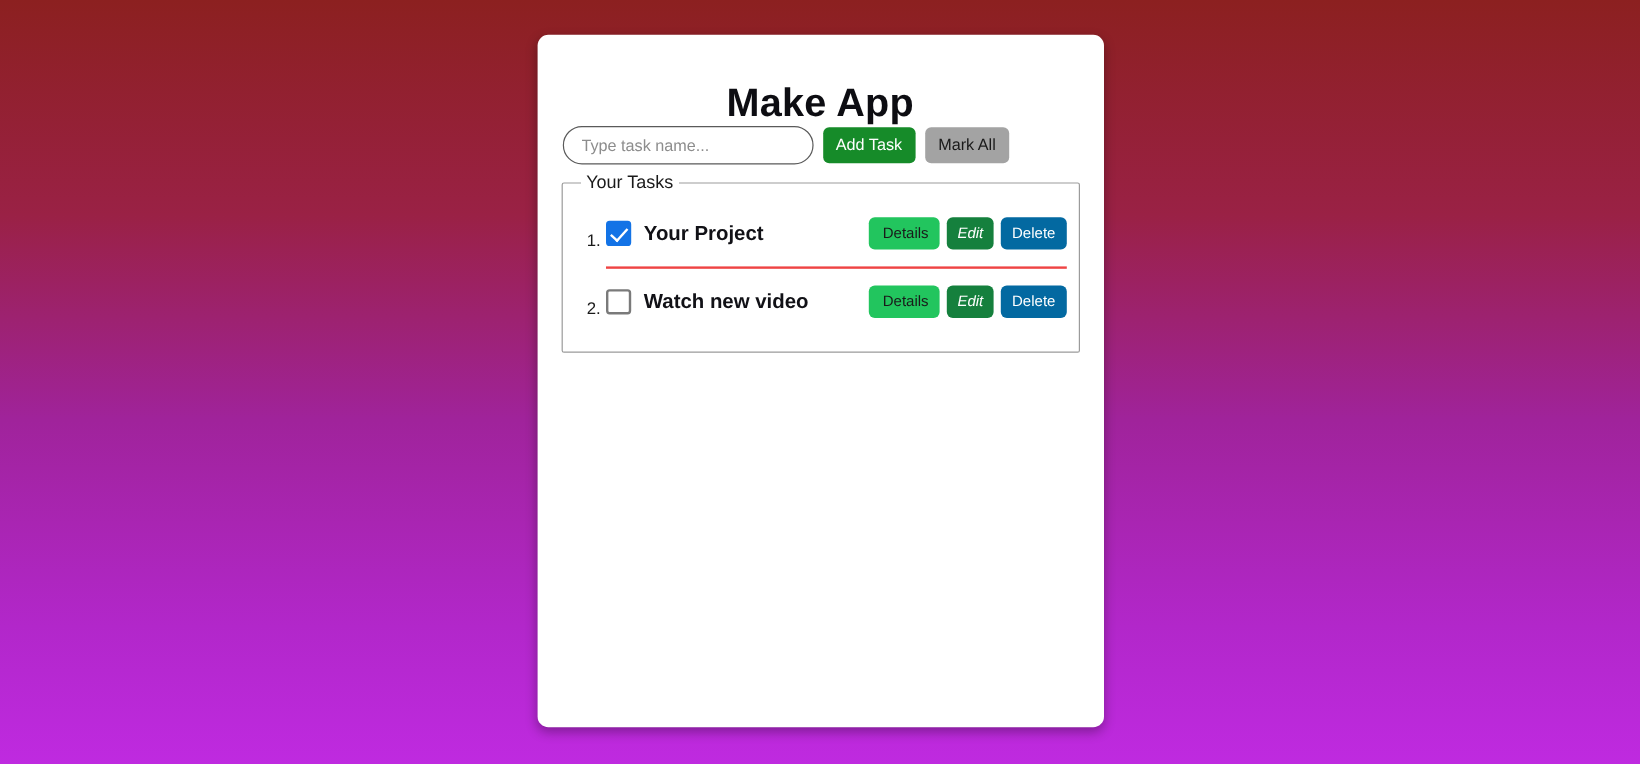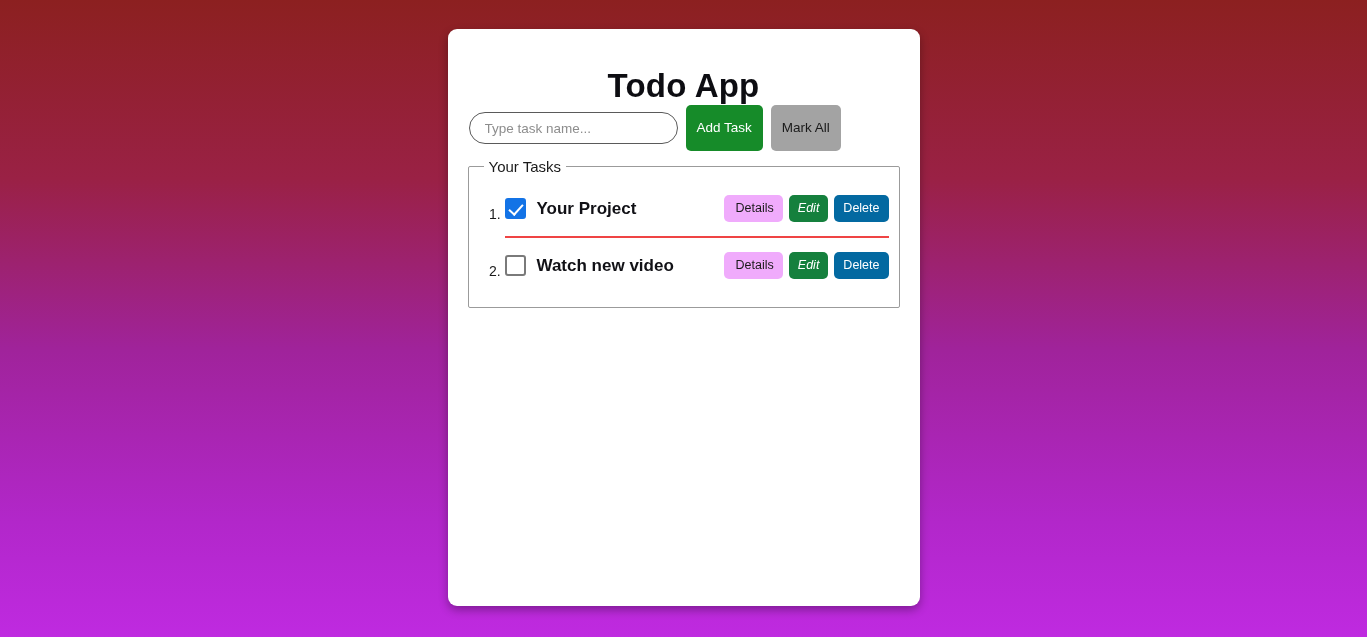--- a/index.html
+++ b/index.html
@@ -58,21 +58,21 @@
     outline: none;
     background: #fff;
   }
   .task-input::placeholder { color: #8d8d8d; }
 
   .btn {
     border: none;
     border-radius: 5px;
     font-family: "Liberation Sans", sans-serif;
     font-size: 13.5px;
-    height: 46px;
+    height: 30px;
     padding: 0 11px;
     cursor: pointer;
     line-height: 30px;
     white-space: nowrap;
   }
   .btn-add { background: #168b29; color: #ffffff; }
   .btn-mark { background: #a3a3a3; color: #1a1a1a; }
   .btn-delete-sel { background: #ef2222; color: #ffffff; padding: 0 13px; }
 
   .tasks-fieldset {
@@ -147,30 +147,30 @@
   .btn-sm {
     border: none;
     border-radius: 5px;
     font-size: 12.5px;
     height: 27px;
     padding: 0 9px;
     cursor: pointer;
     font-family: "Liberation Sans", sans-serif;
     line-height: 27px;
   }
-  .btn-details { background: #f0abfc; color: #1a1a1a; padding-left: 12px; }
+  .btn-details { background: #22c55e; color: #1a1a1a; padding-left: 12px; }
   .btn-edit { background: #15803d; color: #ffffff; font-style: italic; }
   .btn-row-delete { background: #0369a1; color: #ffffff; }
 </style>
 </head>
 <body>
 
 <div class="app-card">
 
-  <h1 class="app-title">Todo App</h1>
+  <h1 class="app-title">Make App</h1>
 
   <div class="controls-row">
     <input class="task-input" type="text" placeholder="Type task name..." style="">
     <button class="btn btn-add">Add Task</button>
     <button class="btn btn-mark">Mark All</button>
   </div>
 
   <fieldset class="tasks-fieldset">
     <legend class="tasks-legend">Your Tasks</legend>
     <ol class="task-list">

